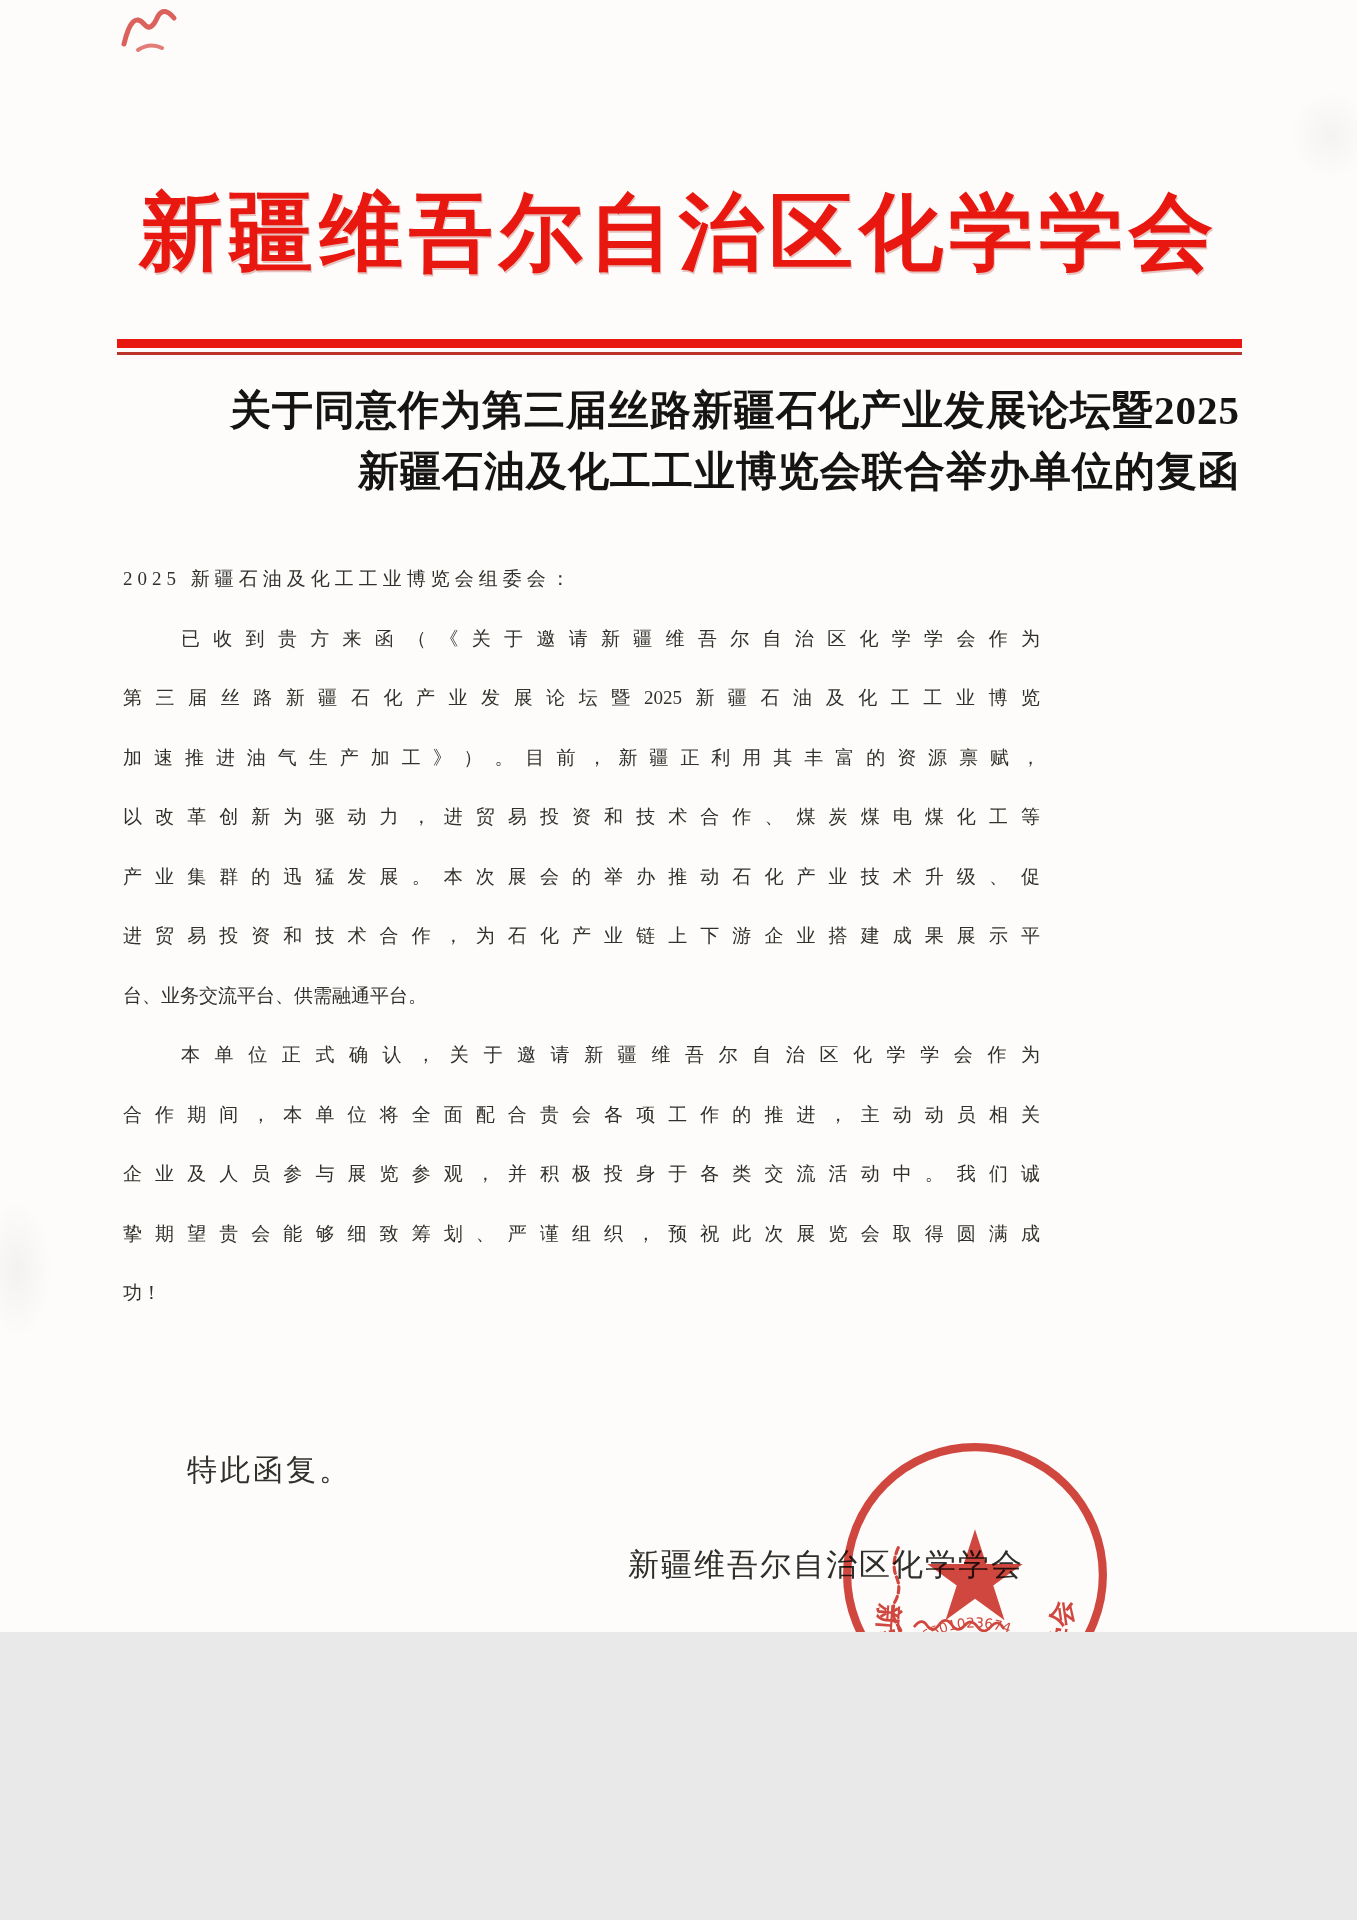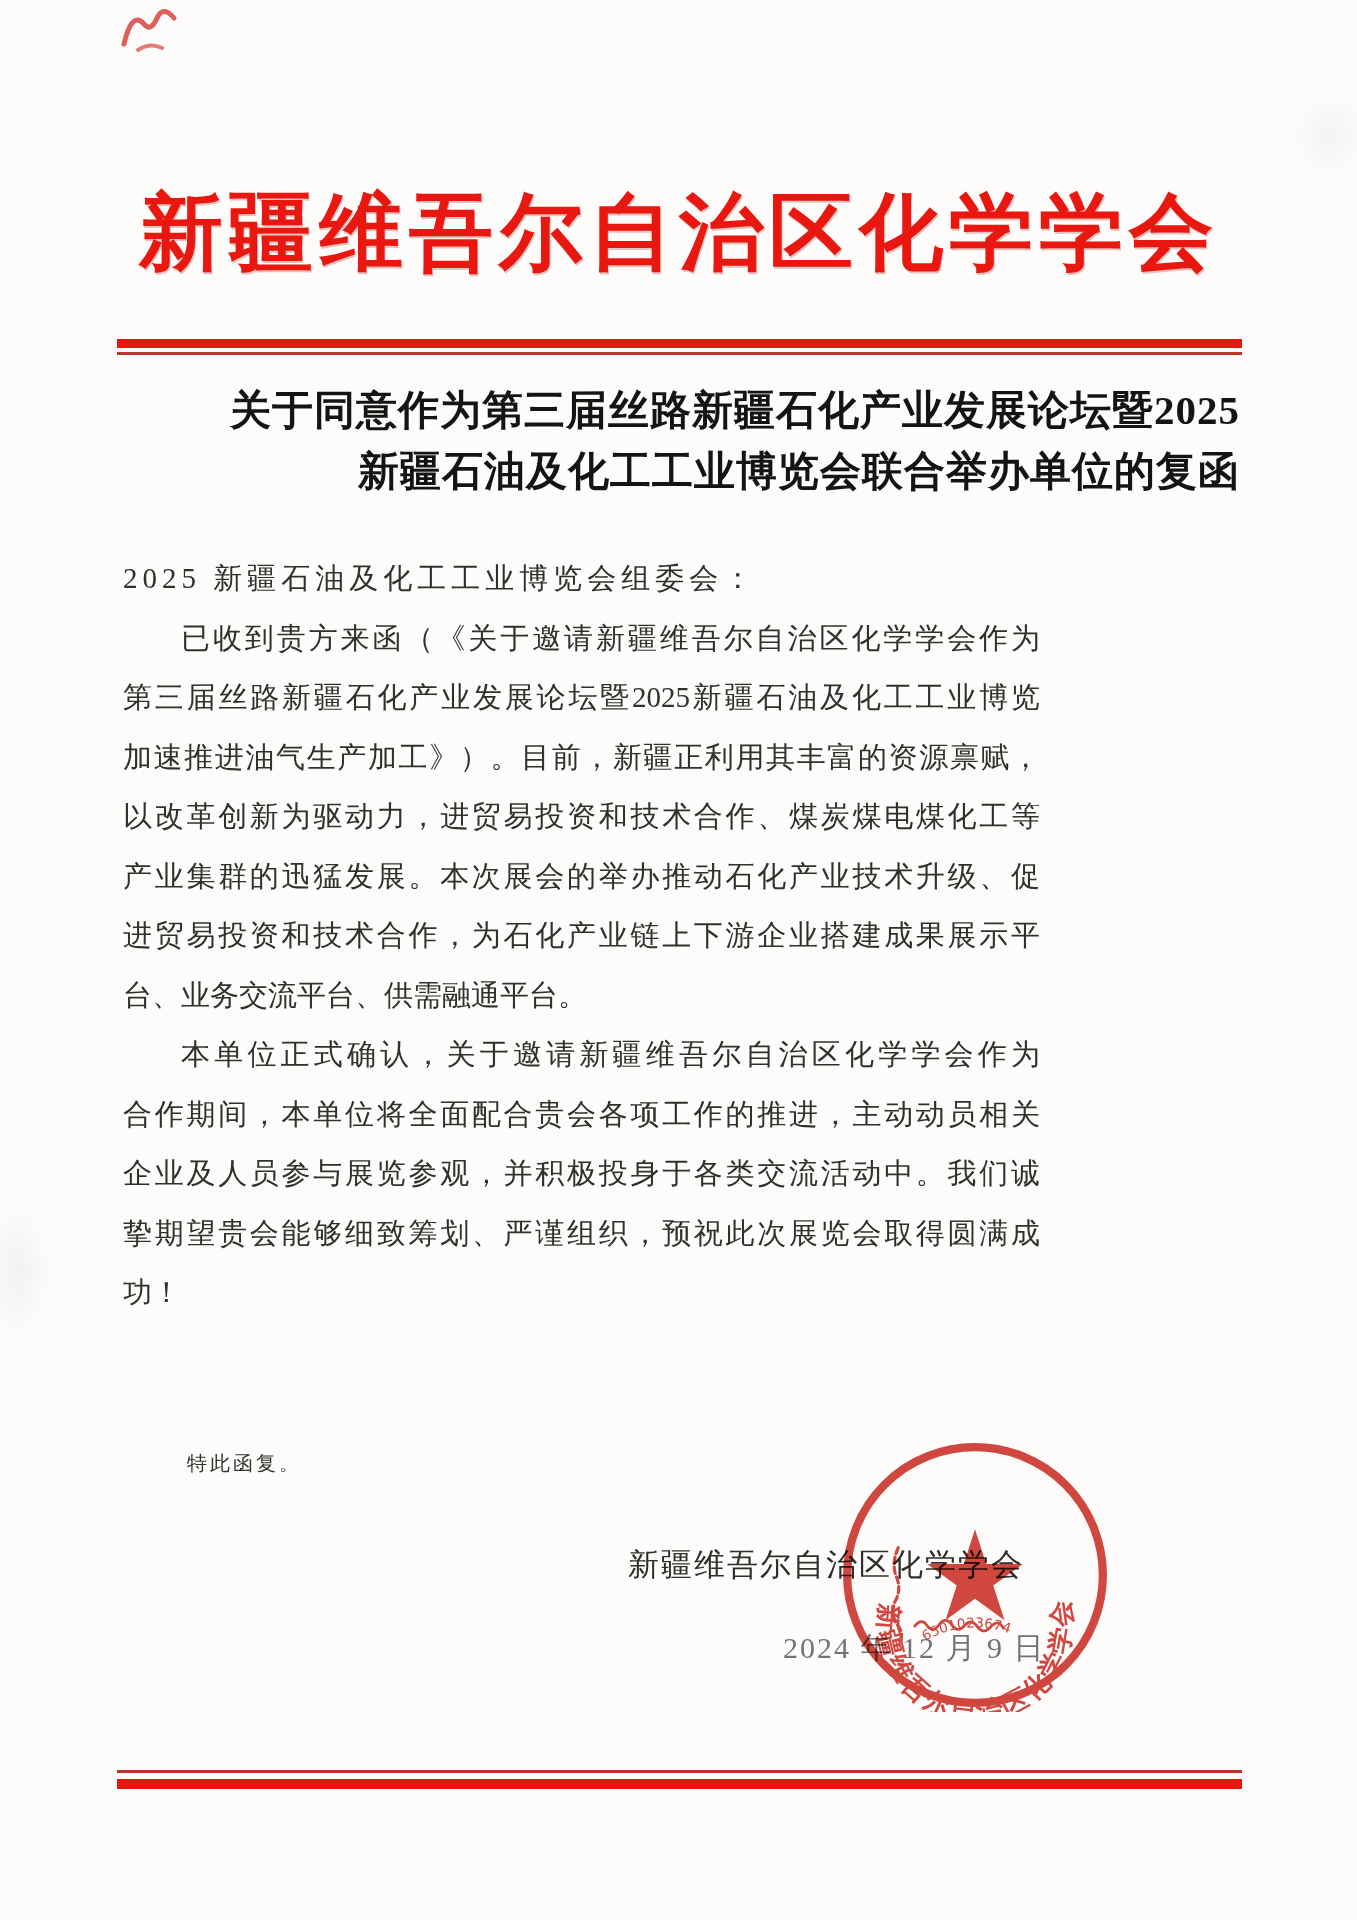--- a/index.html
+++ b/index.html
@@ -1,17 +1,17 @@
 <!DOCTYPE html>
 <html style="--accent-red: #e8170f; --rule-dark-red: #bc352a; --stamp-red: #cf3a31;"><head>
 <meta charset="utf-8">
 <style>
   html,body { margin:0; padding:0; background:#e9e9e9; }
   .page {
-    position:relative; width:1357px; height:1920px; margin:0 auto;
+    position:relative; width:1357px; height:1632px; margin:0 auto;
     background:#fdfcfa;
     font-family:"Liberation Serif","DejaVu Serif",serif;
     overflow:hidden;
   }
   .smudge { position:absolute; pointer-events:none; }
   #smudge1 { left:-18px; top:1200px; width:70px; height:140px;
     background:radial-gradient(ellipse at center, rgba(80,80,80,0.06), rgba(0,0,0,0) 70%); }
   #smudge2 { left:1290px; top:90px; width:80px; height:90px;
     background:radial-gradient(ellipse at center, rgba(80,80,80,0.05), rgba(0,0,0,0) 70%); }
 
@@ -29,28 +29,28 @@
   #rule-bot-thick { top:1779px; height:10px; background:var(--accent-red); }
 
   .doc-title {
     position:absolute; left:118px; top:380px; width:1122px;
     text-align:right; font-size:41px; font-weight:bold;
     line-height:61px; letter-spacing:1px; color:#151412;
   }
 
   .body-block {
     position:absolute; left:123px; top:549px; width:917px;
-    font-size:29px; line-height:59.5px; color:#31302d;
+    font-size:19px; line-height:59.5px; color:#31302d;
   }
   .bline { height:59.5px; overflow:hidden; word-break:break-all; }
   .bline.justify { text-align:justify; text-align-last:justify; text-justify:inter-character; }
   .bline.indent  { text-indent:58px; }
   .salutation { letter-spacing:5px; }
 
-  .closing   { position:absolute; left:187px; top:1450px; font-size:20px; letter-spacing:3px; color:#31302d; }
+  .closing   { position:absolute; left:187px; top:1450px; font-size:30px; letter-spacing:3px; color:#31302d; }
   .signature { position:absolute; left:628px; top:1544px; font-size:31px; letter-spacing:2px; color:#2f2e2b; white-space:nowrap; }
   .doc-date  { position:absolute; left:783px; top:1628px; font-size:30px; letter-spacing:2px; color:#737373; white-space:nowrap; }
 
   .stamp { position:absolute; left:838px; top:1438px; width:274px; height:274px;
            mix-blend-mode:multiply; opacity:0.93; }
   .corner-mark { position:absolute; left:118px; top:0px; width:62px; height:56px; }
 </style>
 </head>
 <body>
 

